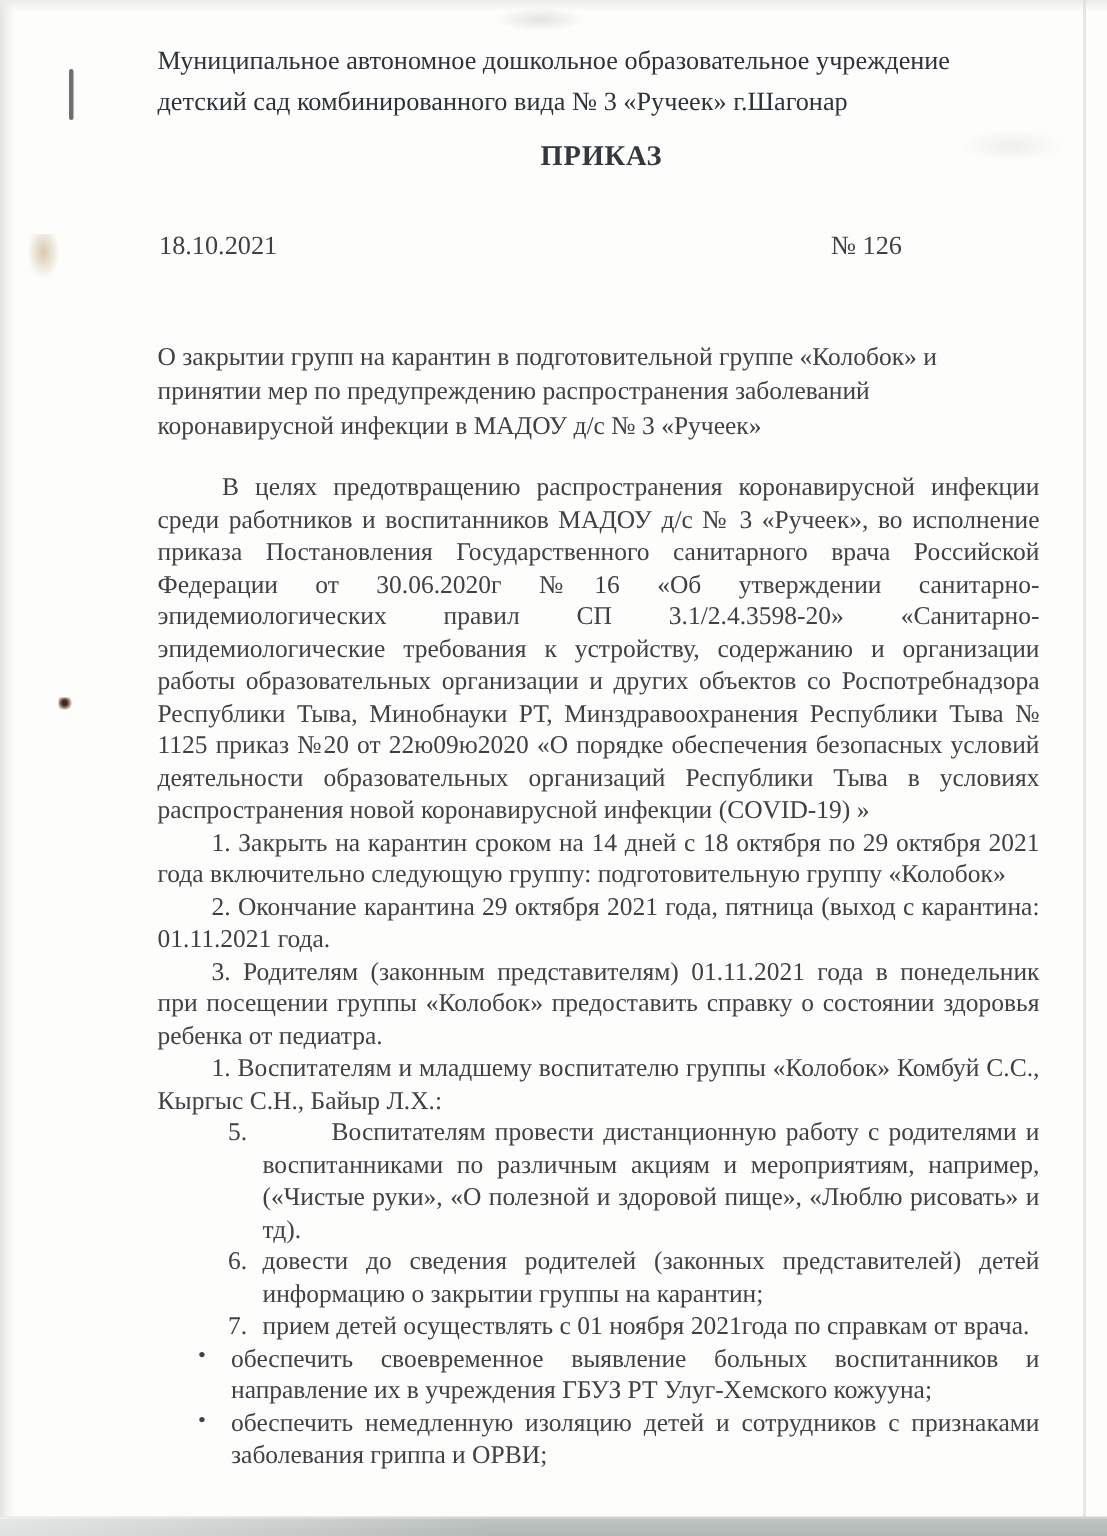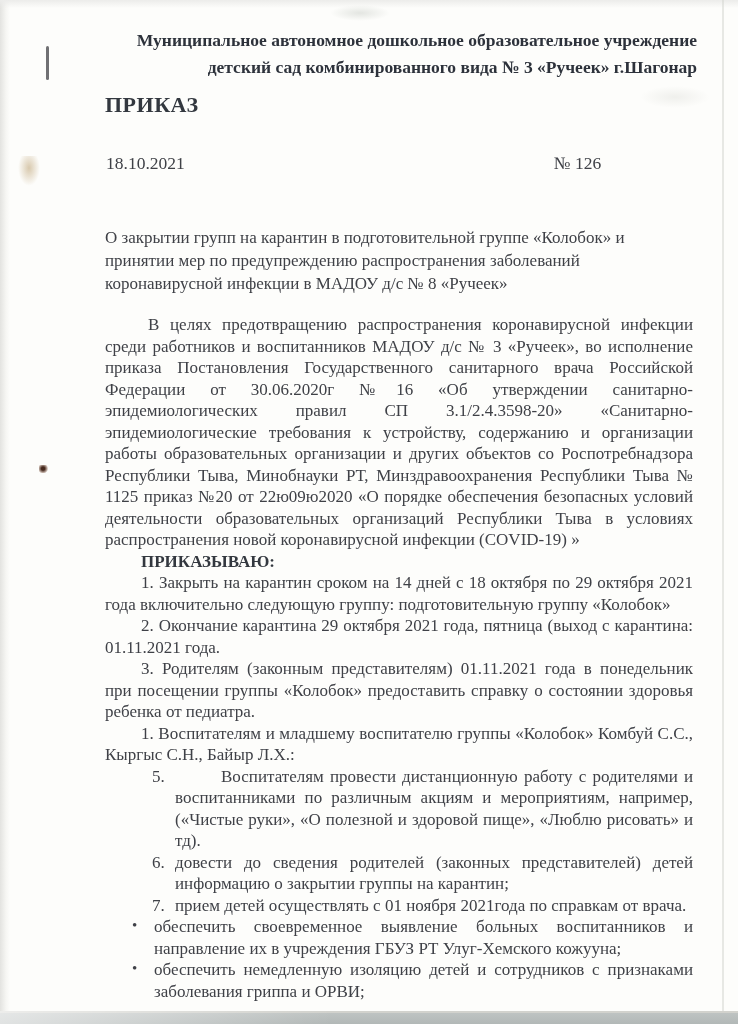--- a/index.html
+++ b/index.html
@@ -33,26 +33,26 @@
   .artifact-dot-brown{position:absolute;left:39px;top:465px;width:9px;height:8px;
     background:radial-gradient(circle at 45% 45%,#46291d 25%,rgba(115,75,55,.45) 60%,rgba(115,75,55,0) 78%);}
   .artifact-smudge-top{position:absolute;left:330px;top:5px;width:60px;height:16px;
     background:radial-gradient(ellipse,rgba(160,168,158,.28),rgba(160,168,158,0) 70%);}
   .artifact-smudge-right{position:absolute;left:640px;top:86px;width:70px;height:22px;
     background:radial-gradient(ellipse,rgba(190,192,184,.22),rgba(190,192,184,0) 70%);}
 
   
   .org-header{
     position:absolute;left:105px;top:27px;width:592px;
-    text-align:right;font-weight:bold;font-size:17.5px;line-height:27px;
+    text-align:left;font-weight:normal;font-size:17.5px;line-height:27px;
     color:#2d323b;
   }
   .doc-title{
     position:absolute;left:105px;top:94px;width:592px;
-    font-weight:bold;font-size:22px;line-height:22px;
+    text-align:center;font-weight:bold;font-size:19px;line-height:22px;
     letter-spacing:.5px;color:#33383f;
   }
   .date-row{position:absolute;left:0;top:153px;width:738px;font-size:17.5px;}
   .doc-date{position:absolute;left:106px;top:0;}
   .doc-number{position:absolute;left:554px;top:0;}
 
   .content{position:absolute;left:105px;top:226px;width:588px;
     font-size:17px;line-height:21.5px;}
   .content p{margin:0;}
   .subject{width:565px;line-height:23px;text-align:left;}
@@ -90,25 +90,24 @@
 
   <div class="doc-title">ПРИКАЗ</div>
 
   <div class="date-row">
     <span class="doc-date">18.10.2021</span>
     <span class="doc-number">№ 126</span>
   </div>
 
   <div class="content">
 
-    <p class="subject">О закрытии групп на карантин в подготовительной группе «Колобок» и принятии мер по предупреждению распространения заболеваний коронавирусной инфекции в МАДОУ д/с № 8 «Ручеек»</p>
+    <p class="subject">О закрытии групп на карантин в подготовительной группе «Колобок» и принятии мер по предупреждению распространения заболеваний коронавирусной инфекции в МАДОУ д/с № 3 «Ручеек»</p>
 
     <p class="preamble">В целях предотвращению распространения коронавирусной инфекции среди работников и воспитанников МАДОУ д/с № 3 «Ручеек», во исполнение приказа Постановления Государственного санитарного врача Российской Федерации от 30.06.2020г №16 «Об утверждении санитарно-эпидемиологических правил СП 3.1/2.4.3598-20» «Санитарно-эпидемиологические требования к устройству, содержанию и организации работы образовательных организации и других объектов со Роспотребнадзора Республики Тыва, Минобнауки РТ, Минздравоохранения Республики Тыва № 1125 приказ №20 от 22ю09ю2020 «О порядке обеспечения безопасных условий деятельности образовательных организаций Республики Тыва в условиях распространения новой коронавирусной инфекции (COVID-19) »</p>
 
-    <p class="resolution">ПРИКАЗЫВАЮ:</p>
 
     <p class="item">1. Закрыть на карантин сроком на 14 дней с 18 октября по 29 октября 2021 года включительно следующую группу: подготовительную группу «Колобок»</p>
     <p class="item">2. Окончание карантина 29 октября 2021 года, пятница (выход с карантина: 01.11.2021 года.</p>
     <p class="item">3. Родителям (законным представителям) 01.11.2021 года в понедельник при посещении группы «Колобок» предоставить справку о состоянии здоровья ребенка от педиатра.</p>
     <p class="item">1. Воспитателям и младшему воспитателю группы «Колобок» Комбуй С.С., Кыргыс С.Н., Байыр Л.Х.:</p>
 
     <p class="nested tabbed">
       <span class="nnum">5.</span>
       <span class="ntext">Воспитателям провести дистанционную работу с родителями и воспитанниками по различным акциям и мероприятиям, например, («Чистые руки», «О полезной и здоровой пище», «Люблю рисовать» и тд).</span>
     </p>

